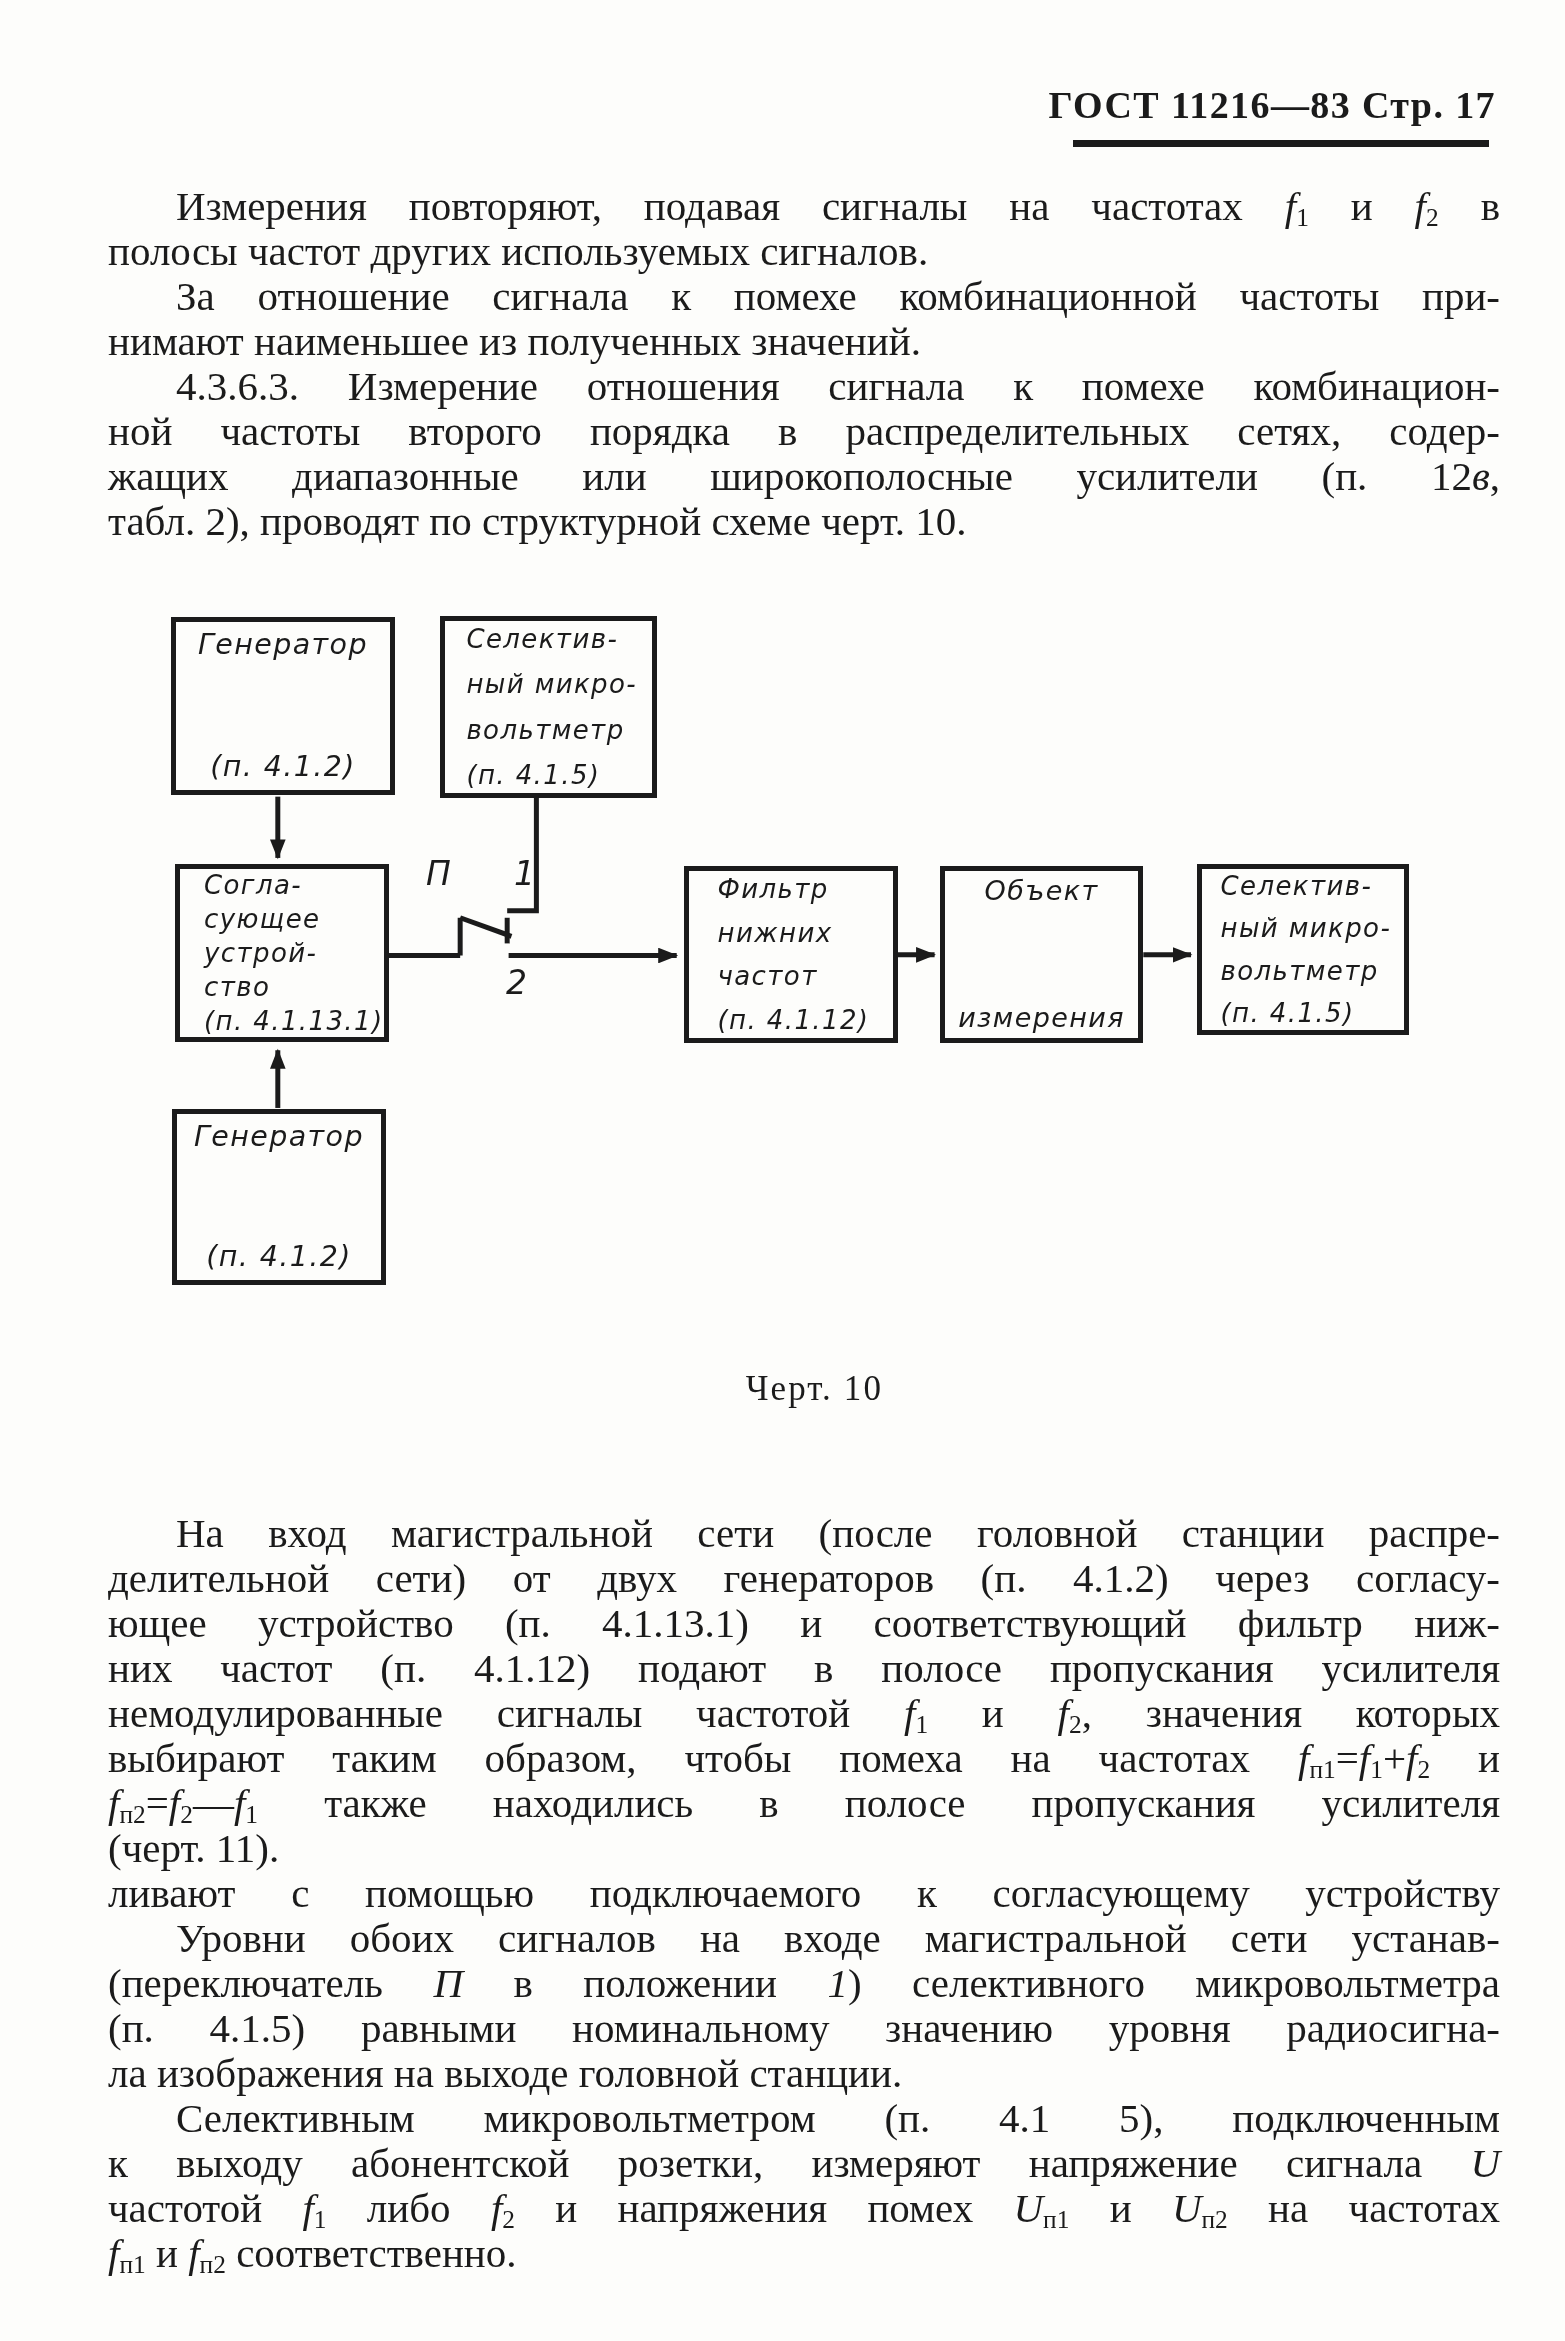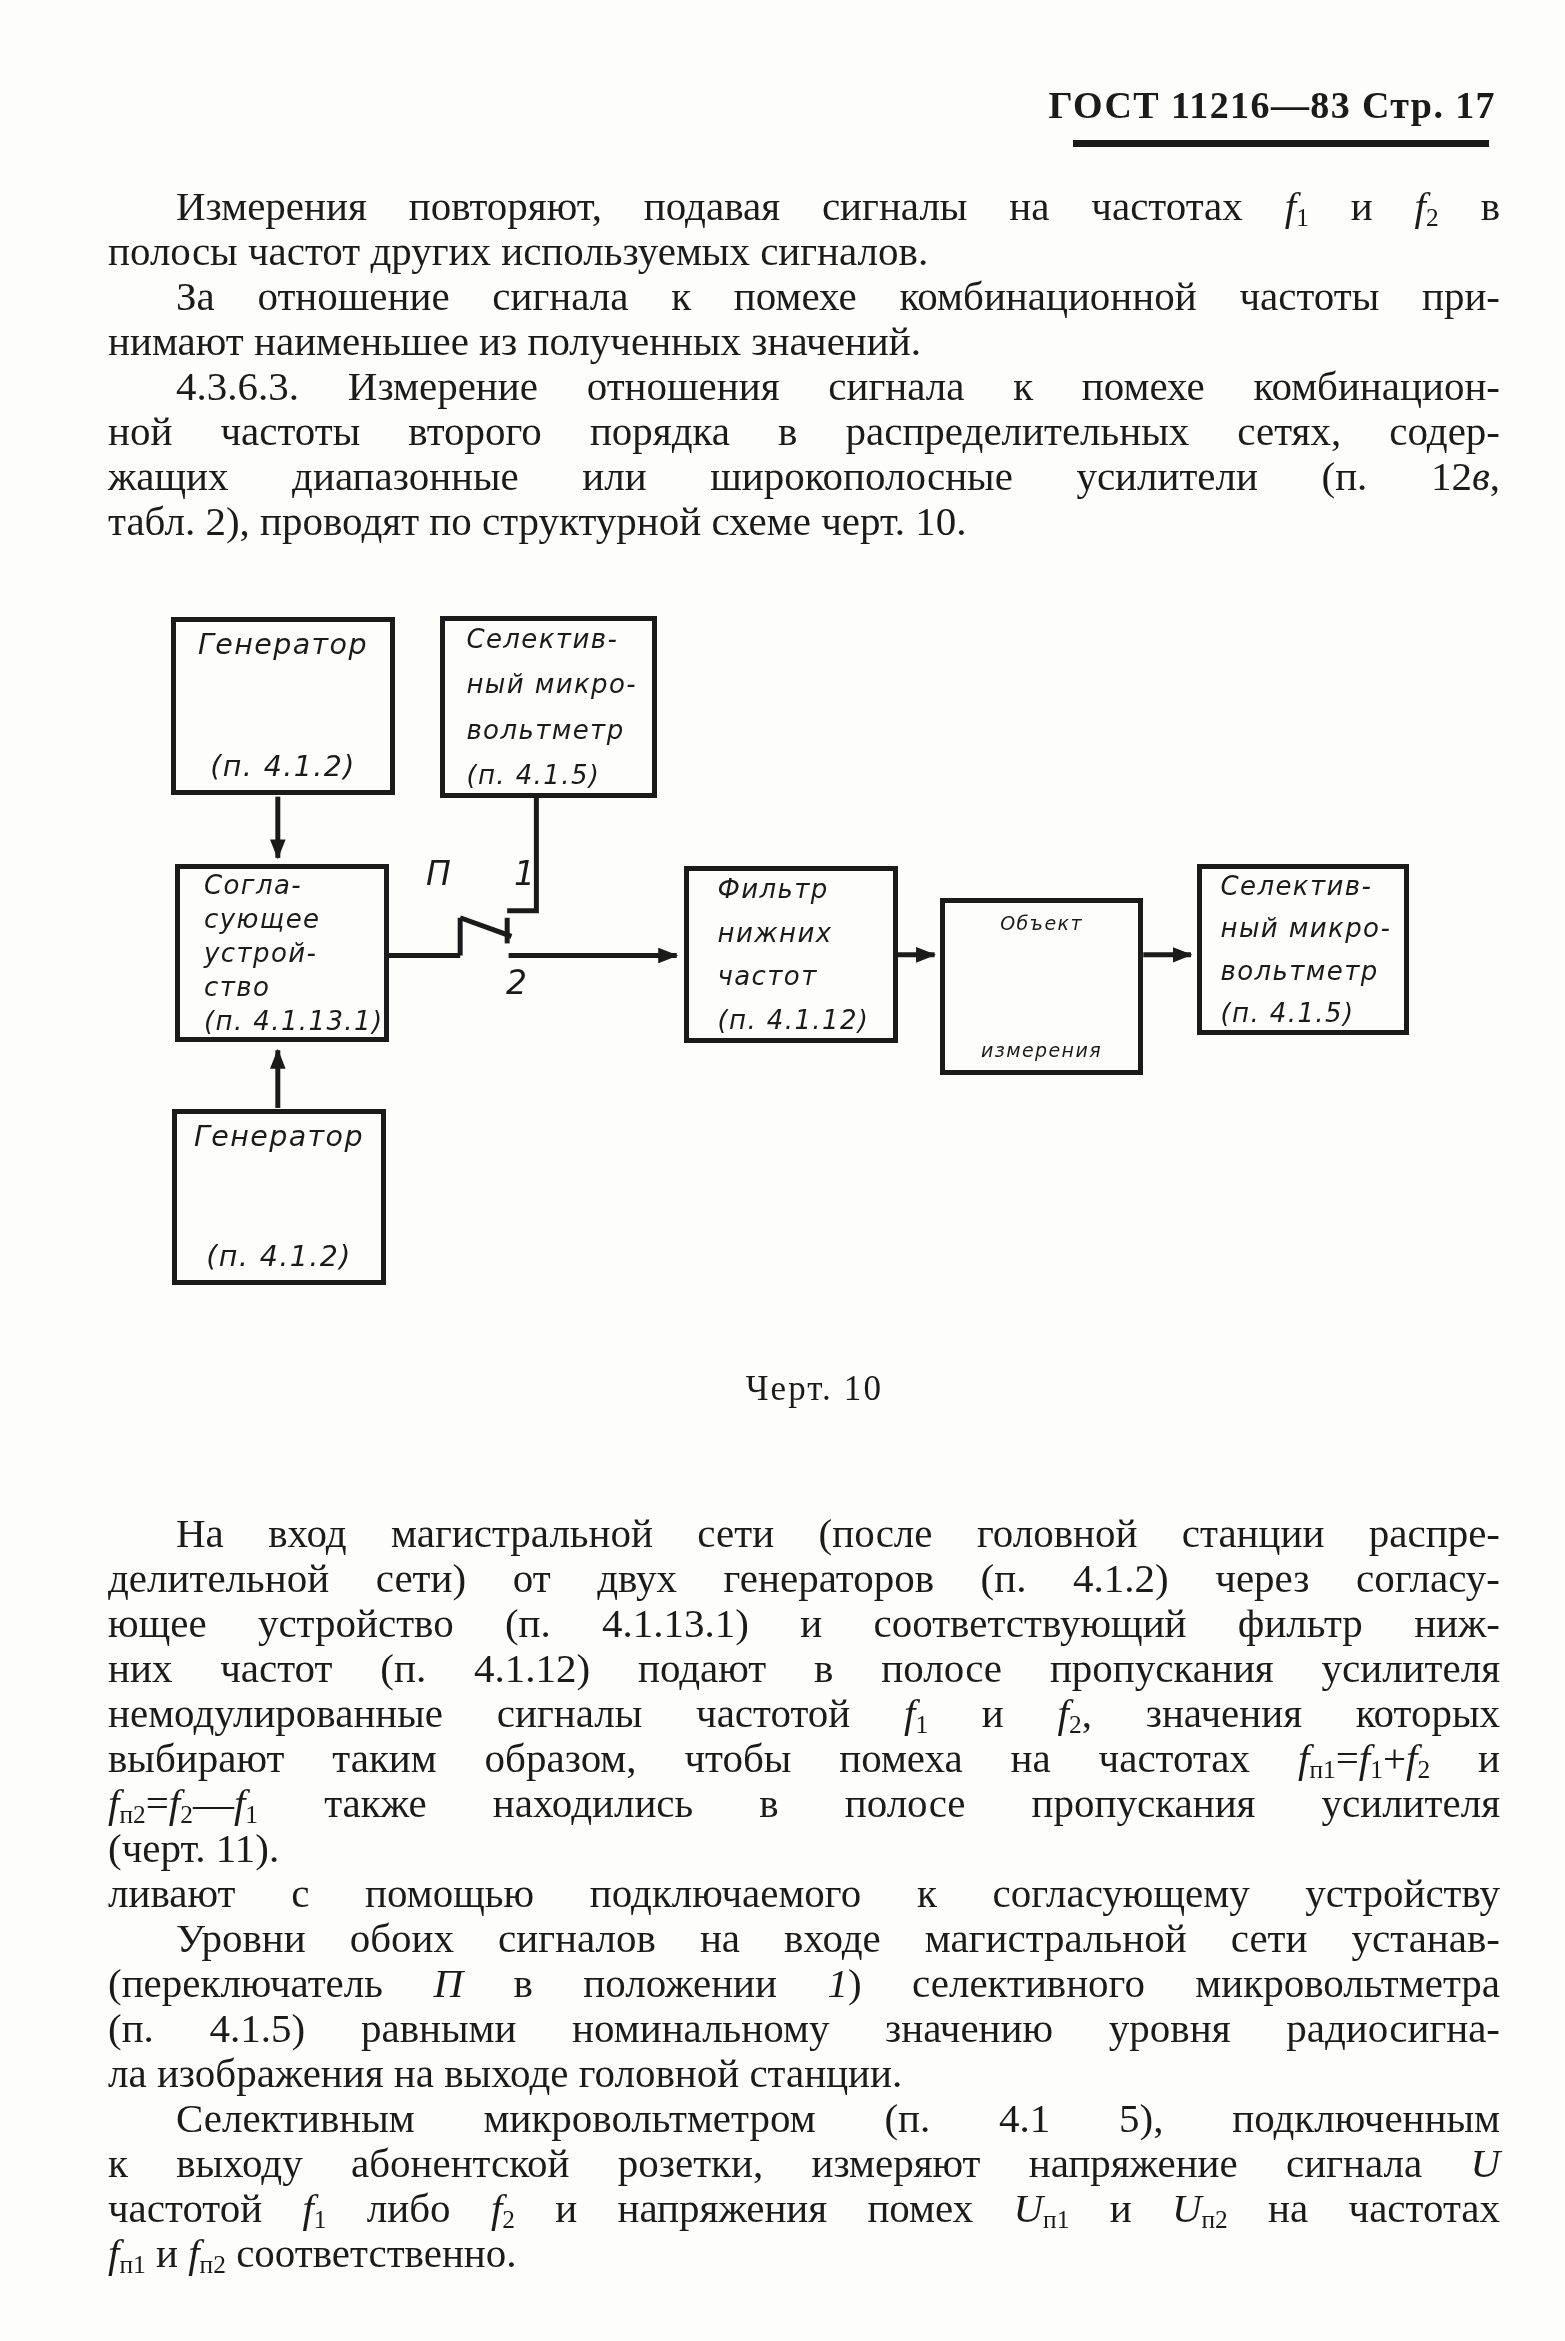--- a/index.html
+++ b/index.html
@@ -24,21 +24,21 @@
 
   
   .dbox{ position:absolute; box-sizing:border-box; border:5px solid var(--ink);
     display:flex; flex-direction:column; justify-content:space-between;
     font-family:"DejaVu Sans", sans-serif; font-style:italic; letter-spacing:1.4px; color:var(--ink); }
   .dbox span{ display:block; }
   .b-gen-top   { left:171px;  top:617px;  width:224px; height:178px; align-items:center; font-size:28.5px; line-height:46px; }
   .b-selmv-top { left:440px;  top:616px;  width:217px; height:182px; padding-left:21.4px; font-size:26px; line-height:36px; }
   .b-match     { left:175px;  top:864px; width:214px; height:178px; padding-left:24px; font-size:26px; line-height:32px; }
   .b-lpf       { left:684px;  top:866px; width:214px; height:177px; padding-left:28.5px; font-size:26px; line-height:36px; }
-  .b-obj       { left:940px; top:866px; width:203px; height:177px; align-items:center; font-size:19px; line-height:40px;margin-top:32px; }
+  .b-obj       { left:940px; top:866px; width:203px; height:177px; align-items:center; font-size:27px; line-height:40px; }
   .b-selmv-r   { left:1197px; top:864px; width:212px; height:171px; padding-left:18.5px; font-size:26px; line-height:34px; }
   .b-gen-bot   { left:172px;  top:1109px; width:214px; height:176px; align-items:center; font-size:28.5px; line-height:46px; }
 
   .sw-label{ position:absolute; font-family:"DejaVu Sans",sans-serif; font-style:italic;
     font-size:33px; color:var(--ink); }
   .caption{ position:absolute; left:627px; top:1369px; width:256px; text-align:right;
     font-size:35px; letter-spacing:2.1px; }
   svg.wires{ position:absolute; left:0; top:0; }
 </style>
 </head>

